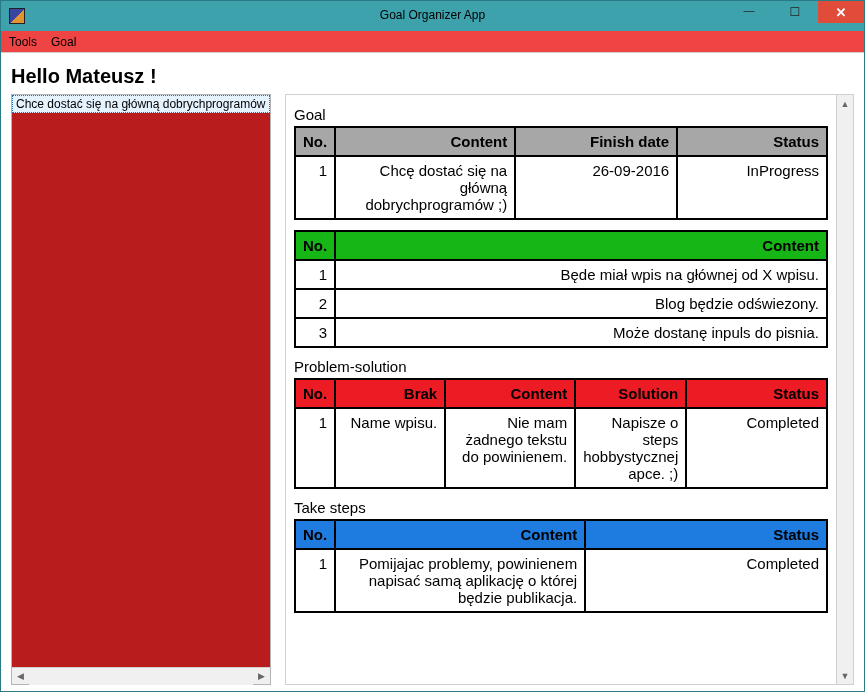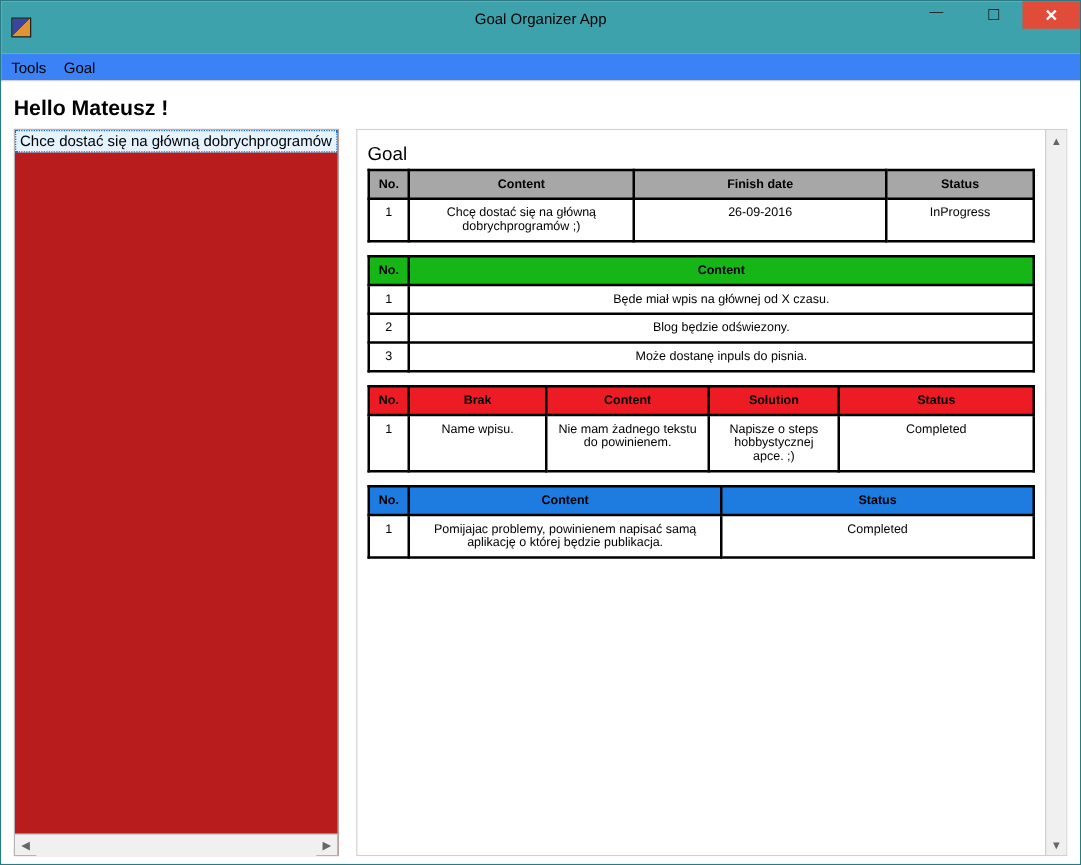--- a/index.html
+++ b/index.html
@@ -12,21 +12,21 @@
     }
     .window {
       width: 865px;
       height: 692px;
       display: flex;
       flex-direction: column;
       background: #f0f0f0;
       border: 1px solid #2a7a85;
     }
     .titlebar {
-      height: 42px;
+      height: 30px;
       background: #3da2ab;
       display: flex;
       align-items: center;
       position: relative;
       color: #000;
       font-size: 12px;
     }
     .titlebar .app-icon {
       width: 16px; height: 16px;
       margin: 0 8px;
@@ -58,39 +58,39 @@
     }
     .win-btn.min::before { content:"—"; font-size:11px; position:relative; top:-2px;}
     .win-btn.max::before { content:"☐"; font-size:12px; }
     .win-btn.close {
       background: #e04b3a;
       color: #fff;
     }
     .win-btn.close::before { content:"✕"; font-size:13px; font-weight:bold;}
     .menubar {
       height: 22px;
-      background: #3b82f6;
+      background: #ef4444;
       border-bottom: 1px solid #d0d0d0;
       display: flex;
       align-items: center;
       font-size: 12px;
       padding-left: 8px;
       gap: 14px;
     }
     .menu-item { cursor: default; }
     .body-area {
       flex: 1;
       background: #fff;
       padding: 6px 10px 6px 10px;
       display: flex;
       flex-direction: column;
       overflow: hidden;
     }
     .greeting {
-      font-size: 17px;
+      font-size: 20px;
       font-weight: bold;
       margin: 6px 0 6px 0;
     }
     .split {
       flex: 1;
       display: flex;
       gap: 14px;
       overflow: hidden;
     }
     .left-pane {
@@ -156,23 +156,23 @@
     }
     table.data {
       width: 100%;
       border-collapse: collapse;
       font-size: 13px;
       margin-bottom: 10px;
     }
     table.data th, table.data td {
       border: 2px solid #000;
       padding: 5px 7px;
-      text-align: center;
+      text-align: right;
       vertical-align: top;
-      font-size: 10px;
+      font-size: 15px;
     }
     table.data th { font-weight: bold; }
     .hdr-gray th { background: #a7a7a7; color:#000; }
     .hdr-green th { background: #15b615; color:#000; }
     .hdr-red th { background: #ed1c24; color:#000; }
     .hdr-blue th { background: #1e7be0; color:#000; }
     .col-no { width: 32px; }
   </style>
 </head>
 <body>
@@ -211,72 +211,74 @@
 
       <div class="right-pane">
         <div class="right-content">
 
           <div class="section-title">Goal</div>
           <table class="data">
             <tbody>
                 <tr class="hdr-gray">
               <th class="col-no">No.</th>
               <th style="width:180px">Content</th>
-              <th style="width:202px">Finish date</th>
+              <th style="width:162px">Finish date</th>
               <th>Status</th>
             </tr>
             <tr>
               <td>1</td>
               <td>Chcę dostać się na główną dobrychprogramów ;)</td>
               <td>26-09-2016</td>
               <td>InProgress</td>
             </tr>
           </tbody>
             </table>
 
           <table class="data">
             <tbody>
                 <tr class="hdr-green">
               <th class="col-no">No.</th>
               <th>Content</th>
             </tr>
             <tr>
               <td>1</td>
-              <td>Będe miał wpis na głównej od X czasu.</td>
+              <td>Będe miał wpis na głównej od X wpisu.</td>
             </tr>
             <tr>
               <td>2</td>
               <td>Blog będzie odświezony.</td>
             </tr>
             <tr>
               <td>3</td>
               <td>Może dostanę inpuls do pisnia.</td>
             </tr>
           </tbody>
             </table>
 
+          <div class="section-title">Problem-solution</div>
           <table class="data">
             <tbody>
                 <tr class="hdr-red">
               <th class="col-no">No.</th>
               <th style="width:110px">Brak</th>
               <th style="width:130px">Content</th>
               <th style="width:104px">Solution</th>
               <th>Status</th>
             </tr>
             <tr>
               <td>1</td>
               <td>Name wpisu.</td>
               <td>Nie mam żadnego tekstu do powinienem.</td>
               <td>Napisze o steps hobbystycznej apce. ;)</td>
               <td>Completed</td>
             </tr>
           </tbody>
             </table>
 
+          <div class="section-title">Take steps</div>
           <table class="data">
             <tbody>
                 <tr class="hdr-blue">
               <th class="col-no">No.</th>
               <th style="width:250px">Content</th>
               <th>Status</th>
             </tr>
             <tr>
               <td>1</td>
               <td>Pomijajac problemy, powinienem napisać samą aplikację o której będzie publikacja.</td>

